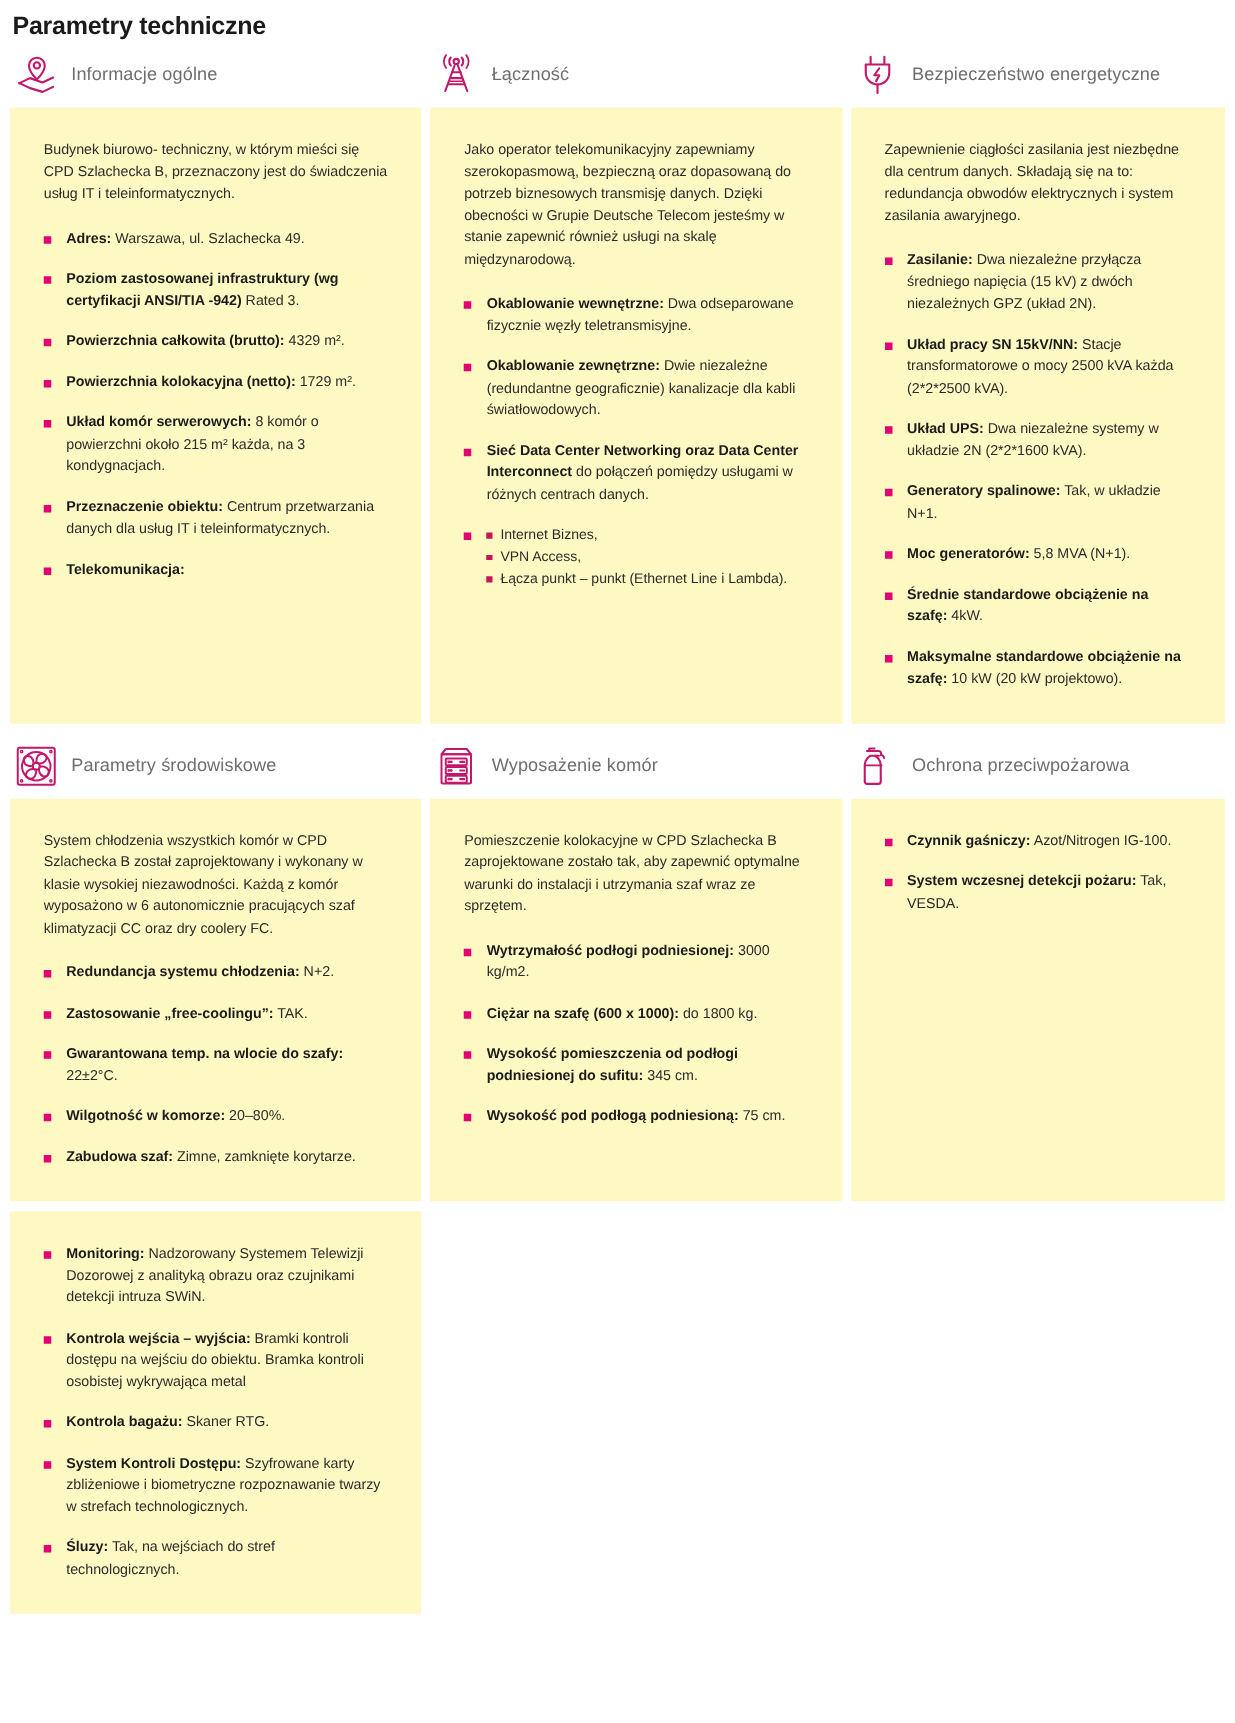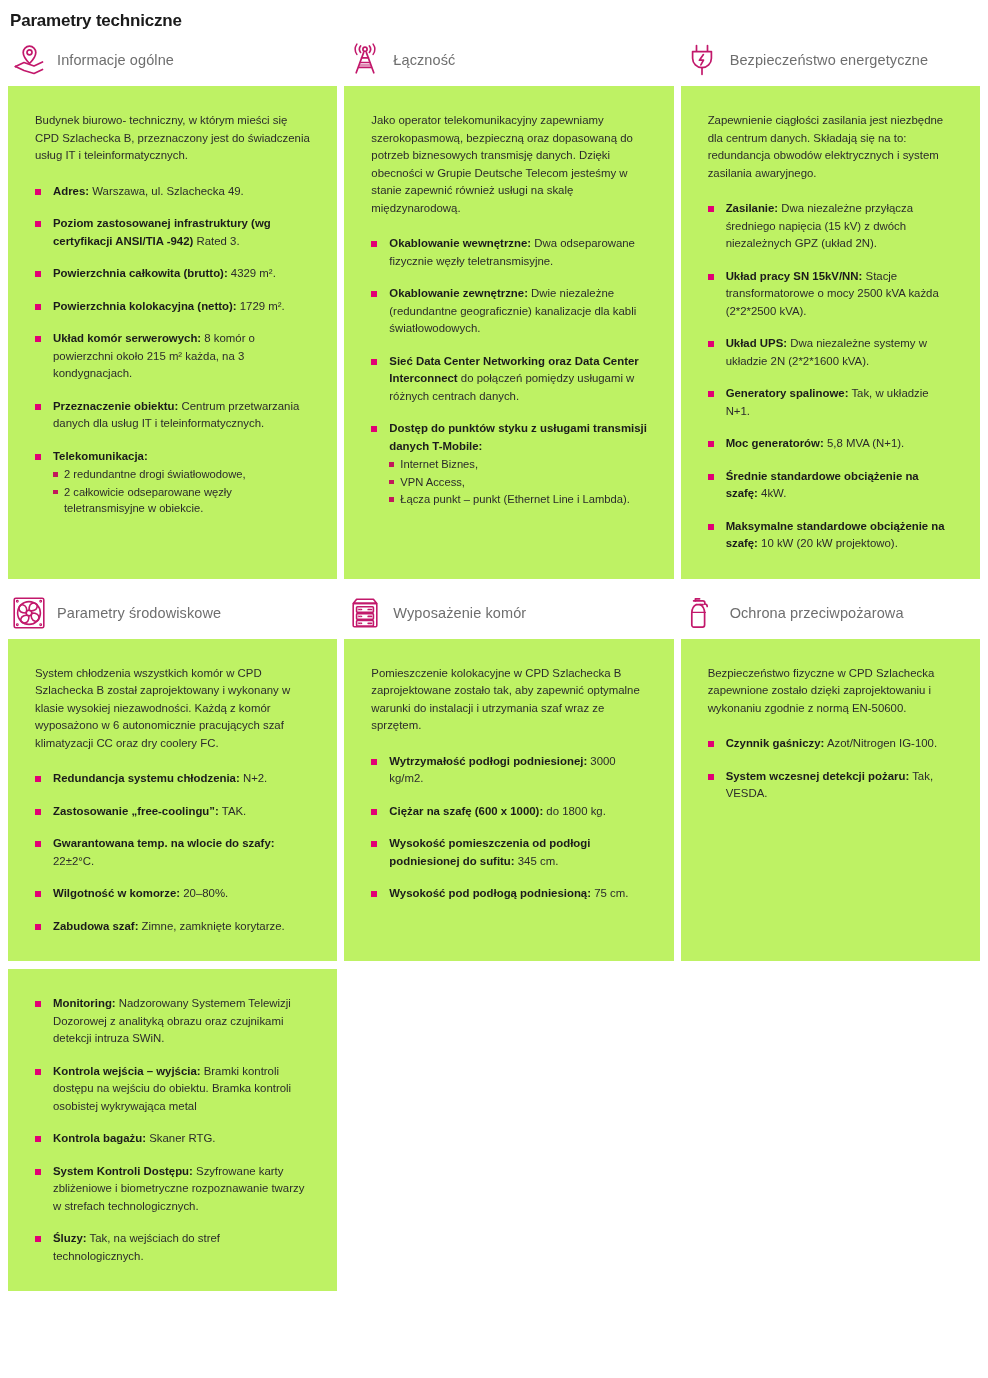--- a/index.html
+++ b/index.html
@@ -15,21 +15,21 @@
     color: #2a2a2a;
     -webkit-font-smoothing: antialiased;
   }
   .page {
     width: 988px;
     box-sizing: border-box;
     padding: 0;
     position: relative;
   }
   .page-title {
-    font-size: 17px;
+    font-size: 20px;
     font-weight: bold;
     color: #1a1a1a;
     letter-spacing: -0.2px;
     margin: 0;
     padding: 8px 0 0 10px;
     line-height: 26px;
   }
   .grid {
     display: flex;
     flex-wrap: wrap;
@@ -69,21 +69,21 @@
   }
   .card-icon svg { display: block; }
   .card-title {
     font-size: 14.5px;
     color: #6e6e6e;
     font-weight: normal;
     line-height: 18px;
     letter-spacing: 0.1px;
   }
   .card-body {
-    background: #bef264;
+    background: #fef9c3;
     padding: 26px 26px 26px 27px;
     box-sizing: border-box;
     flex: 1 1 auto;
   }
   .intro {
     font-size: 11.4px;
     line-height: 17.5px;
     color: #2b2b2b;
     margin: 0 0 18px 0;
   }
@@ -160,24 +160,21 @@
           </div>
           <div class="card-body">
             <p class="intro">Budynek biurowo- techniczny, w którym mieści się CPD Szlachecka B, przeznaczony jest do świadczenia usług IT i teleinformatycznych.</p>
             <ul class="bullets">
               <li><span class="lbl">Adres:</span><span> Warszawa, ul. Szlachecka 49.</span></li>
               <li><span class="lbl">Poziom zastosowanej infrastruktury (wg certyfikacji ANSI/TIA -942)</span><span> Rated 3.</span></li>
               <li><span class="lbl">Powierzchnia całkowita (brutto):</span><span> 4329 m².</span></li>
               <li><span class="lbl">Powierzchnia kolokacyjna (netto):</span><span> 1729 m².</span></li>
               <li><span class="lbl">Układ komór serwerowych:</span><span> 8 komór o powierzchni około 215 m² każda, na 3 kondygnacjach.</span></li>
               <li><span class="lbl">Przeznaczenie obiektu:</span><span> Centrum przetwarzania danych dla usług IT i teleinformatycznych.</span></li>
-              <li><span class="lbl">Telekomunikacja:</span><span></span><ul class="sub">
-                  <li>2 redundantne drogi światłowodowe,</li>
-                  <li>2 całkowicie odseparowane węzły teletransmisyjne w obiekcie.</li>
-                </ul></li>
+              <li><span class="lbl">Telekomunikacja:</span><span></span></li>
             </ul>
           </div>
         </div>
         <div class="card">
           <div class="card-head">
             <span class="card-icon">
               <svg width="34" height="34" viewBox="0 0 34 34" fill="none" stroke="#c2186b" stroke-width="1.7" stroke-linecap="round" stroke-linejoin="round">
       <path d="M12.6 9.4a5.2 5.2 0 0 1 0-6.4"></path>
       <path d="M8.9 11.4a9 9 0 0 1 0-10.3" stroke-width="1.5"></path>
       <path d="M21.4 9.4a5.2 5.2 0 0 0 0-6.4"></path>
@@ -190,21 +187,21 @@
     </svg>
             </span>
             <span class="card-title">Łączność</span>
           </div>
           <div class="card-body">
             <p class="intro">Jako operator telekomunikacyjny zapewniamy szerokopasmową, bezpieczną oraz dopasowaną do potrzeb biznesowych transmisję danych. Dzięki obecności w Grupie Deutsche Telecom jesteśmy w stanie zapewnić również usługi na skalę międzynarodową.</p>
             <ul class="bullets">
               <li><span class="lbl">Okablowanie wewnętrzne:</span><span> Dwa odseparowane fizycznie węzły teletransmisyjne.</span></li>
               <li><span class="lbl">Okablowanie zewnętrzne:</span><span> Dwie niezależne (redundantne geograficznie) kanalizacje dla kabli światłowodowych.</span></li>
               <li><span class="lbl">Sieć Data Center Networking oraz Data Center Interconnect</span><span> do połączeń pomiędzy usługami w różnych centrach danych.</span></li>
-              <li><span class="lbl">Dostęp do punktów styku z usługami transmisji danych T-Mobile:</span><span></span><ul class="sub">
+              <li><span></span><ul class="sub">
                   <li>Internet Biznes,</li>
                   <li>VPN Access,</li>
                   <li>Łącza punkt – punkt (Ethernet Line i Lambda).</li>
                 </ul></li>
             </ul>
           </div>
         </div>
         <div class="card col3">
           <div class="card-head">
             <span class="card-icon">
@@ -300,21 +297,20 @@
       <path d="M10.4 4.8 L10.4 2.8 h4.2"></path>
       <path d="M19.8 8 a2.4 2.4 0 0 1 2.4 2.4"></path>
       <path d="M11.8 8.6 h6.3"></path>
       <path d="M11.4 8.6 c-3 1.6 -4.6 4.5 -4.6 8.4 v12.1 a2 2 0 0 0 2 2 h8.8 a2 2 0 0 0 2 -2 v-12.1 c0 -3.9 -1.6 -6.8 -4.6 -8.4"></path>
       <path d="M6.8 16.3 h13.6" stroke-width="1.2"></path>
     </svg>
             </span>
             <span class="card-title">Ochrona przeciwpożarowa</span>
           </div>
           <div class="card-body">
-            <p class="intro">Bezpieczeństwo fizyczne w CPD Szlachecka zapewnione zostało dzięki zaprojektowaniu i wykonaniu zgodnie z normą EN-50600.</p>
             <ul class="bullets">
               <li><span class="lbl">Czynnik gaśniczy:</span><span> Azot/Nitrogen IG-100.</span></li>
               <li><span class="lbl">System wczesnej detekcji pożaru:</span><span> Tak, VESDA.</span></li>
             </ul>
           </div>
         </div>
       </div>
     <div class="row">
         <div class="card">
           <div class="card-body">

